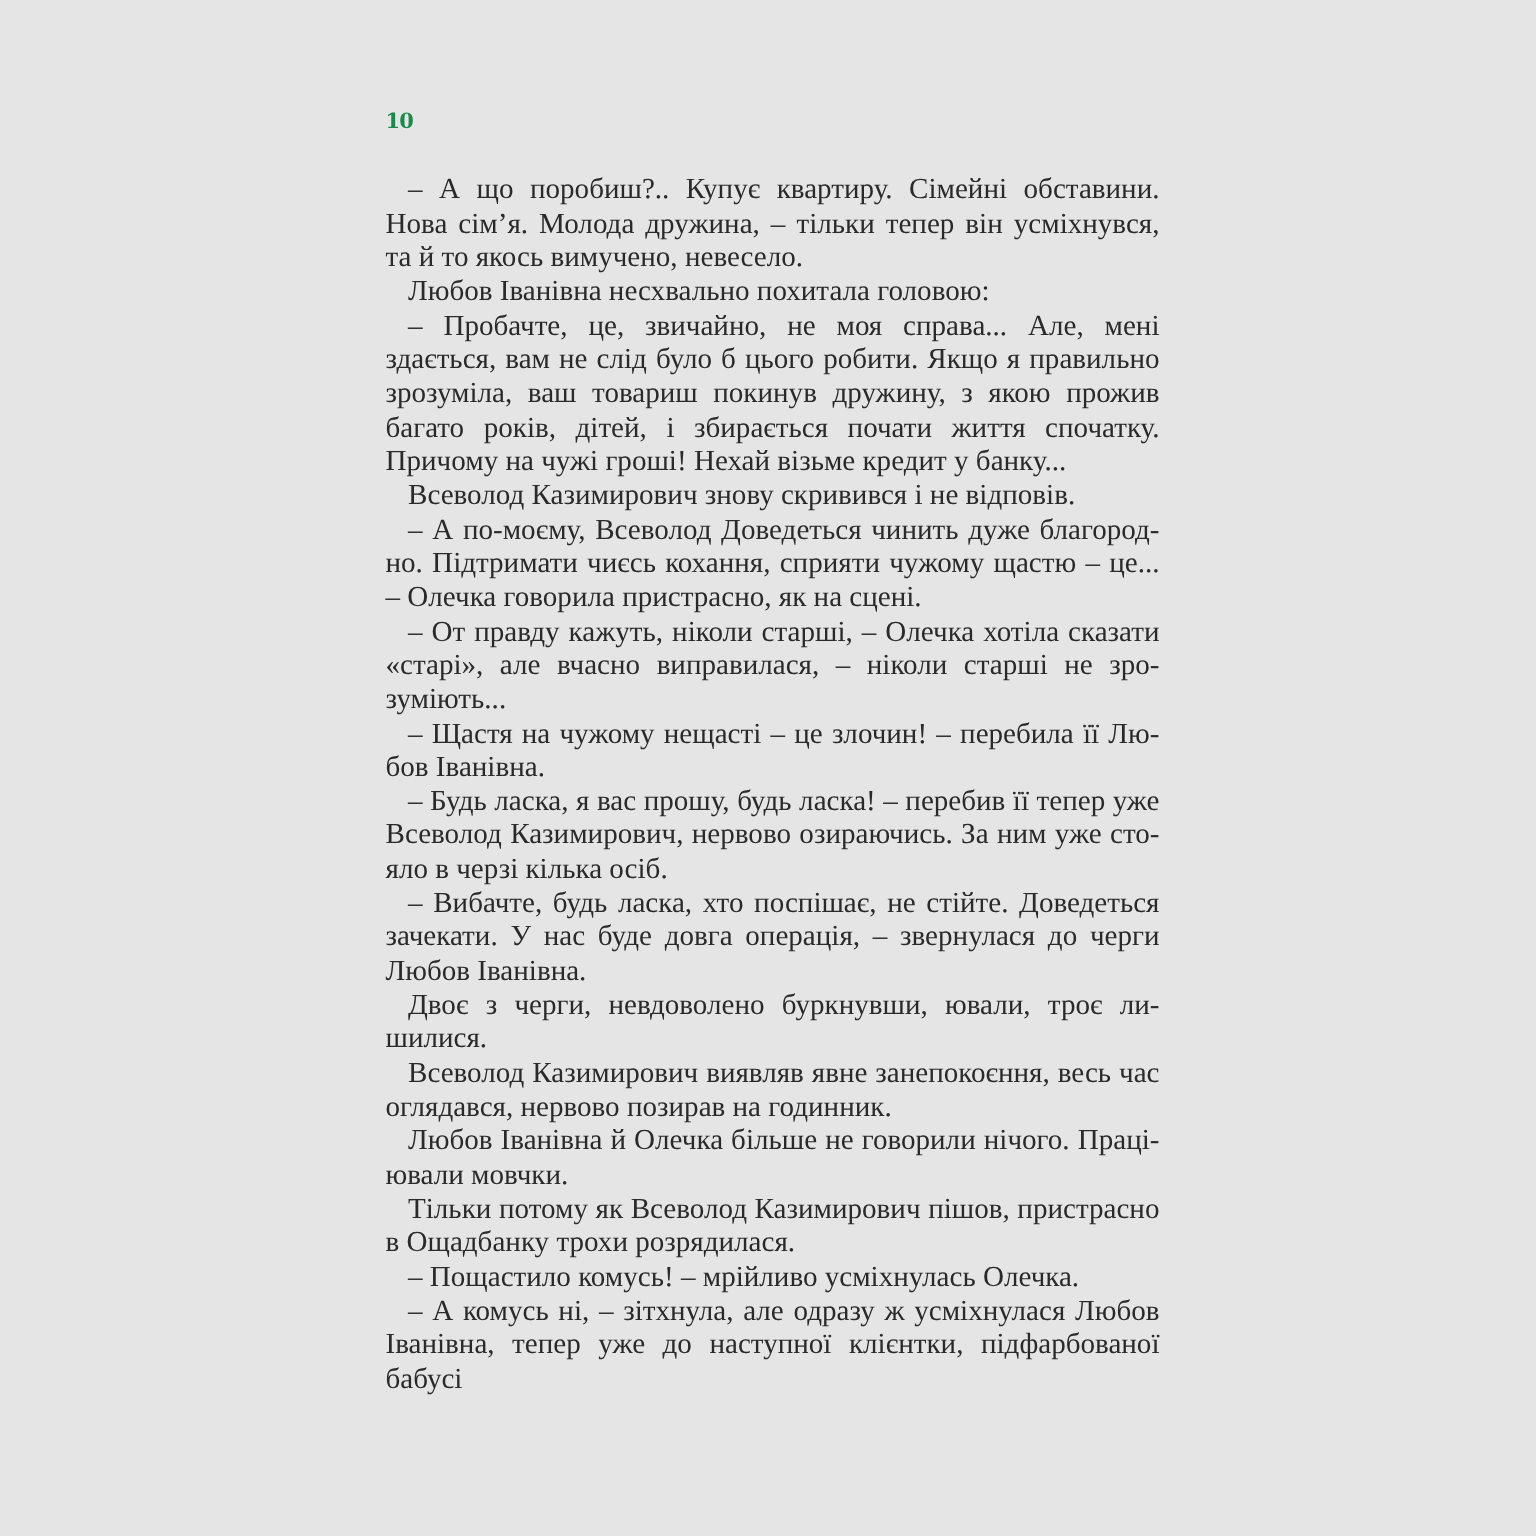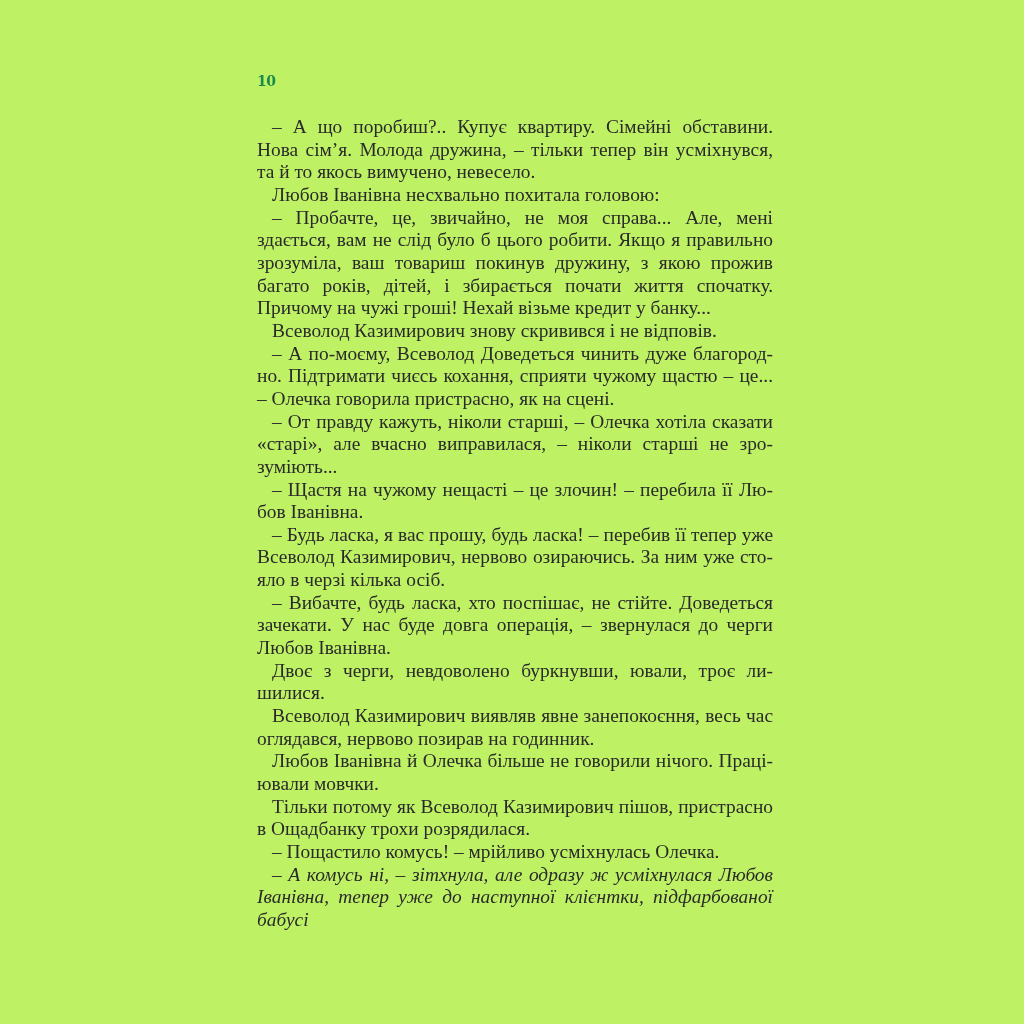--- a/index.html
+++ b/index.html
@@ -12,21 +12,21 @@
       height: 1024px;
       position: relative;
       overflow: hidden;
     }
     .page {
       position: absolute;
       left: 0;
       top: 0;
       width: 1024px;
       height: 1024px;
-      background: #bef264;
+      background: #e5e5e5;
     }
     .page-number {
       position: absolute;
       left: 257px;
       top: 72px;
       font-family: "DejaVu Serif", "Liberation Serif", serif;
       font-weight: bold;
       font-size: 14px;
       line-height: 18px;
       color: #1a8a4a;
@@ -43,21 +43,20 @@
       color: #2a2a2a;
     }
     .para {
       margin: 0;
       text-align: justify;
       text-indent: 15px;
       hyphens: manual;
     }
     .para.last-line-justified {
       text-align-last: justify;
-      font-style: italic;
     }
   </style>
 </head>
 <body>
 
 <div class="page">
   <div class="page-number">10</div>
 
   <div class="text-block">
     <p class="para">– А що поробиш?.. Купує квартиру. Сімейні обставини. Нова сім’я. Молода дружина, – тільки тепер він усміхнувся, та й то якось вимучено, невесело.</p>

